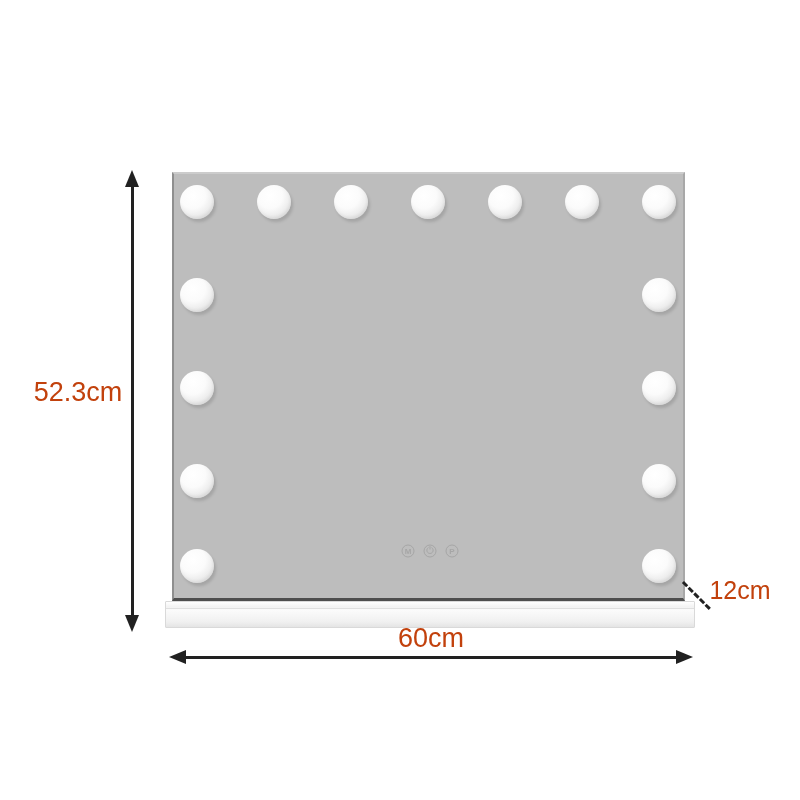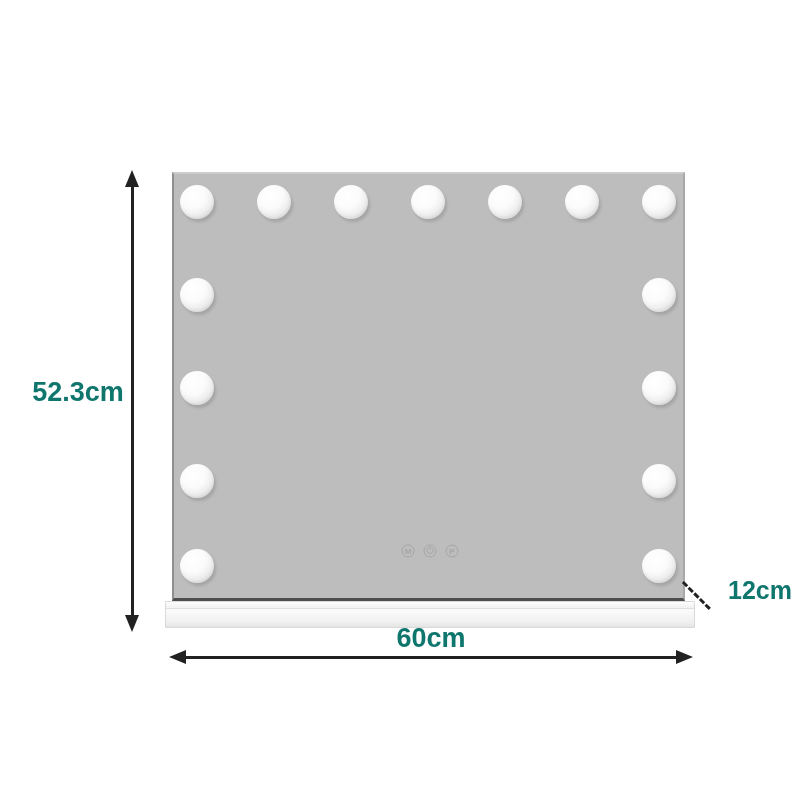--- a/index.html
+++ b/index.html
@@ -52,24 +52,24 @@
   .ah-left{left:169px;top:650px;border-top:7px solid transparent;border-bottom:7px solid transparent;border-right:17px solid #212121;}
   .ah-right{left:676px;top:650px;border-top:7px solid transparent;border-bottom:7px solid transparent;border-left:17px solid #212121;}
   .depth-dash{
     position:absolute;left:684px;top:581px;width:38px;height:0;
     border-top:3.5px dashed #212121;
     transform:rotate(45deg);transform-origin:0 0;
   }
 
   
   .dim-label{
-    position:absolute;color:#0f766e;font-weight:bold;font-size:27px;
+    position:absolute;color:#c2410c;font-weight:normal;font-size:27px;
     transform:translate(-50%,-50%);white-space:nowrap;
   }
-  .dim-label.depth{font-size:25px;margin-left:20px;}
+  .dim-label.depth{font-size:25px;}
 </style>
 </head>
 <body>
 
 <div class="canvas">
 
   <div class="mirror"></div>
 
   <div class="bulb" style="left:197px;top:202px"></div>
   <div class="bulb" style="left:274px;top:202px"></div>

